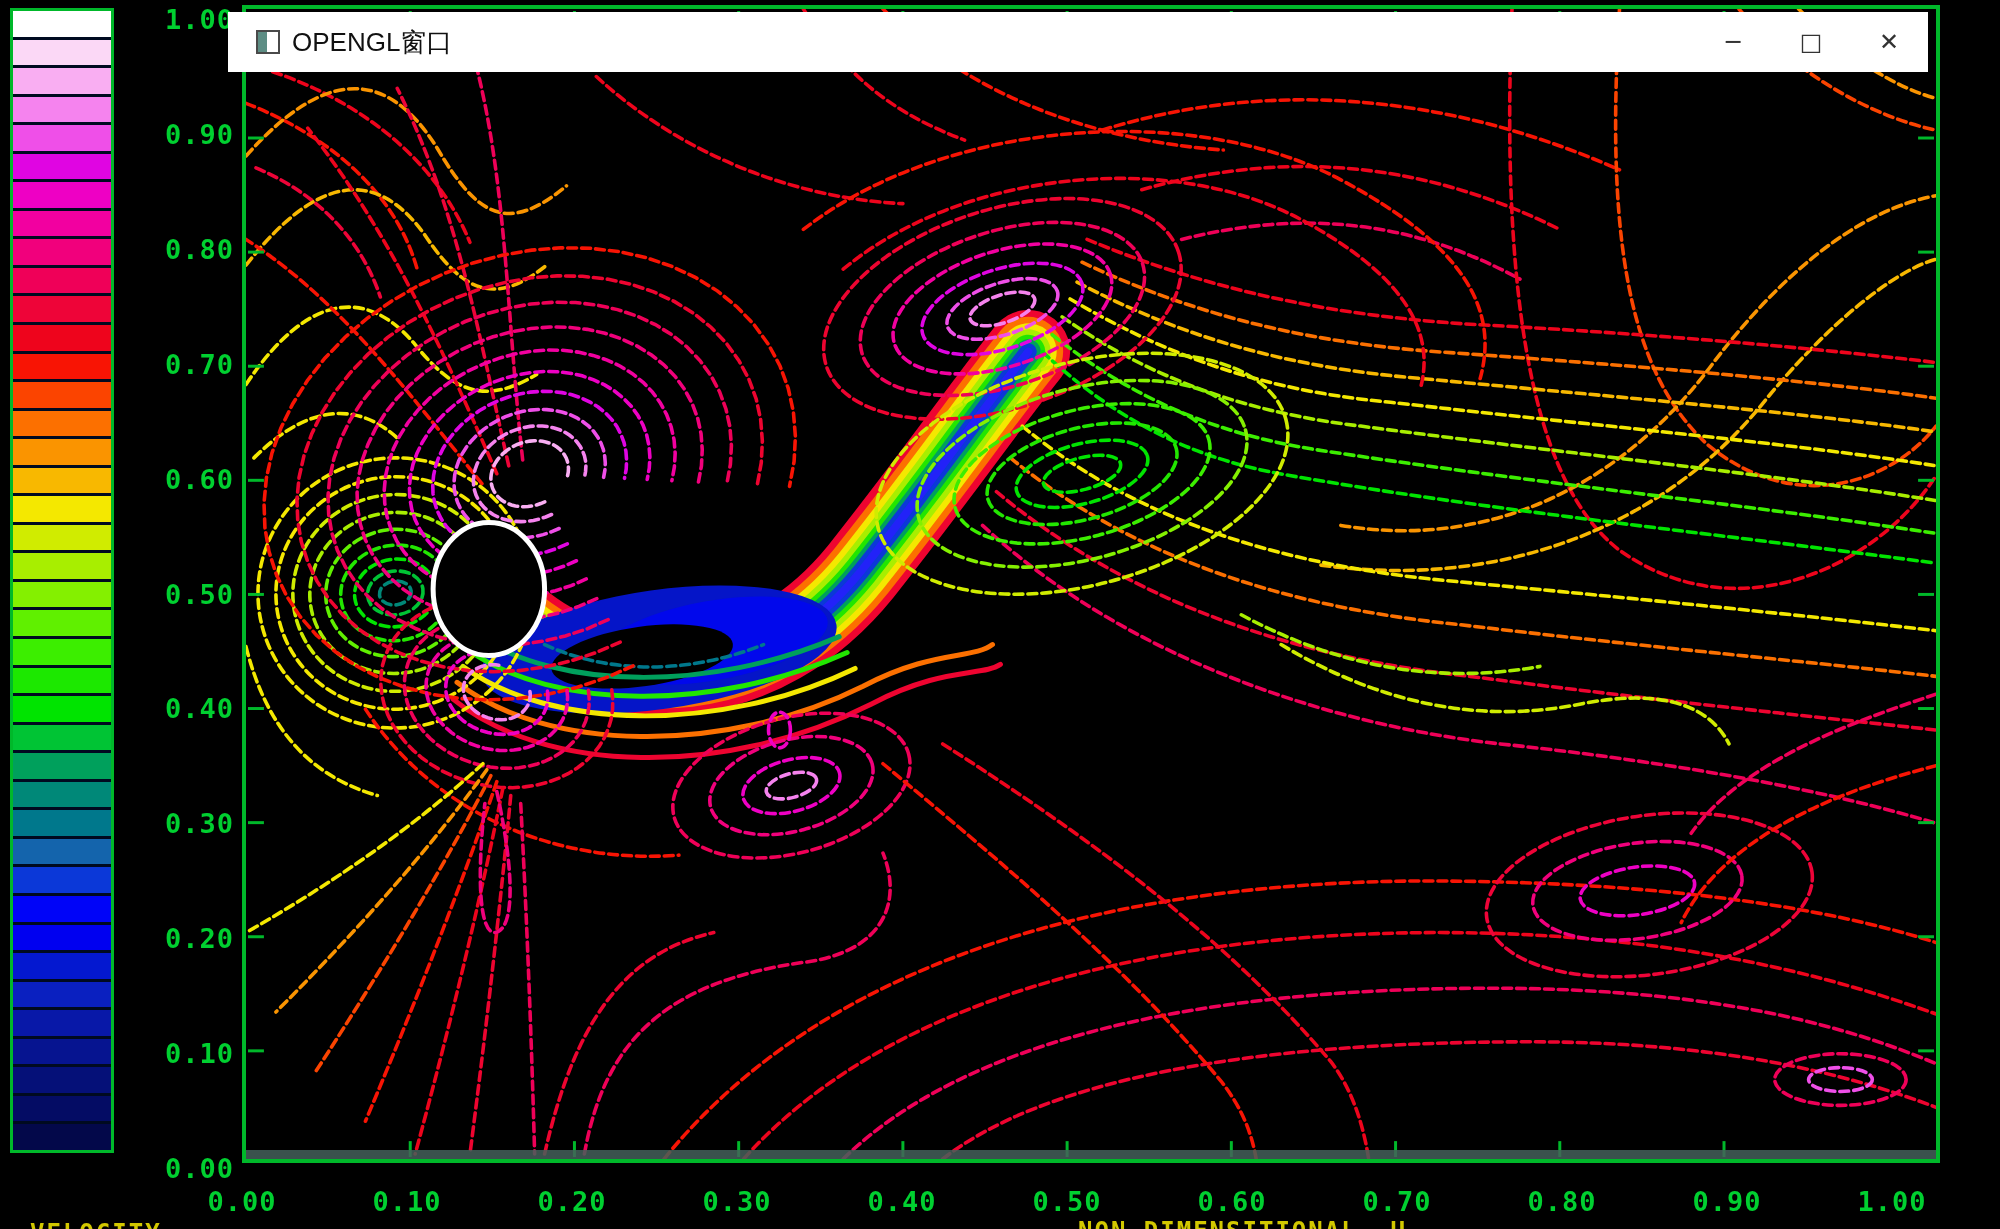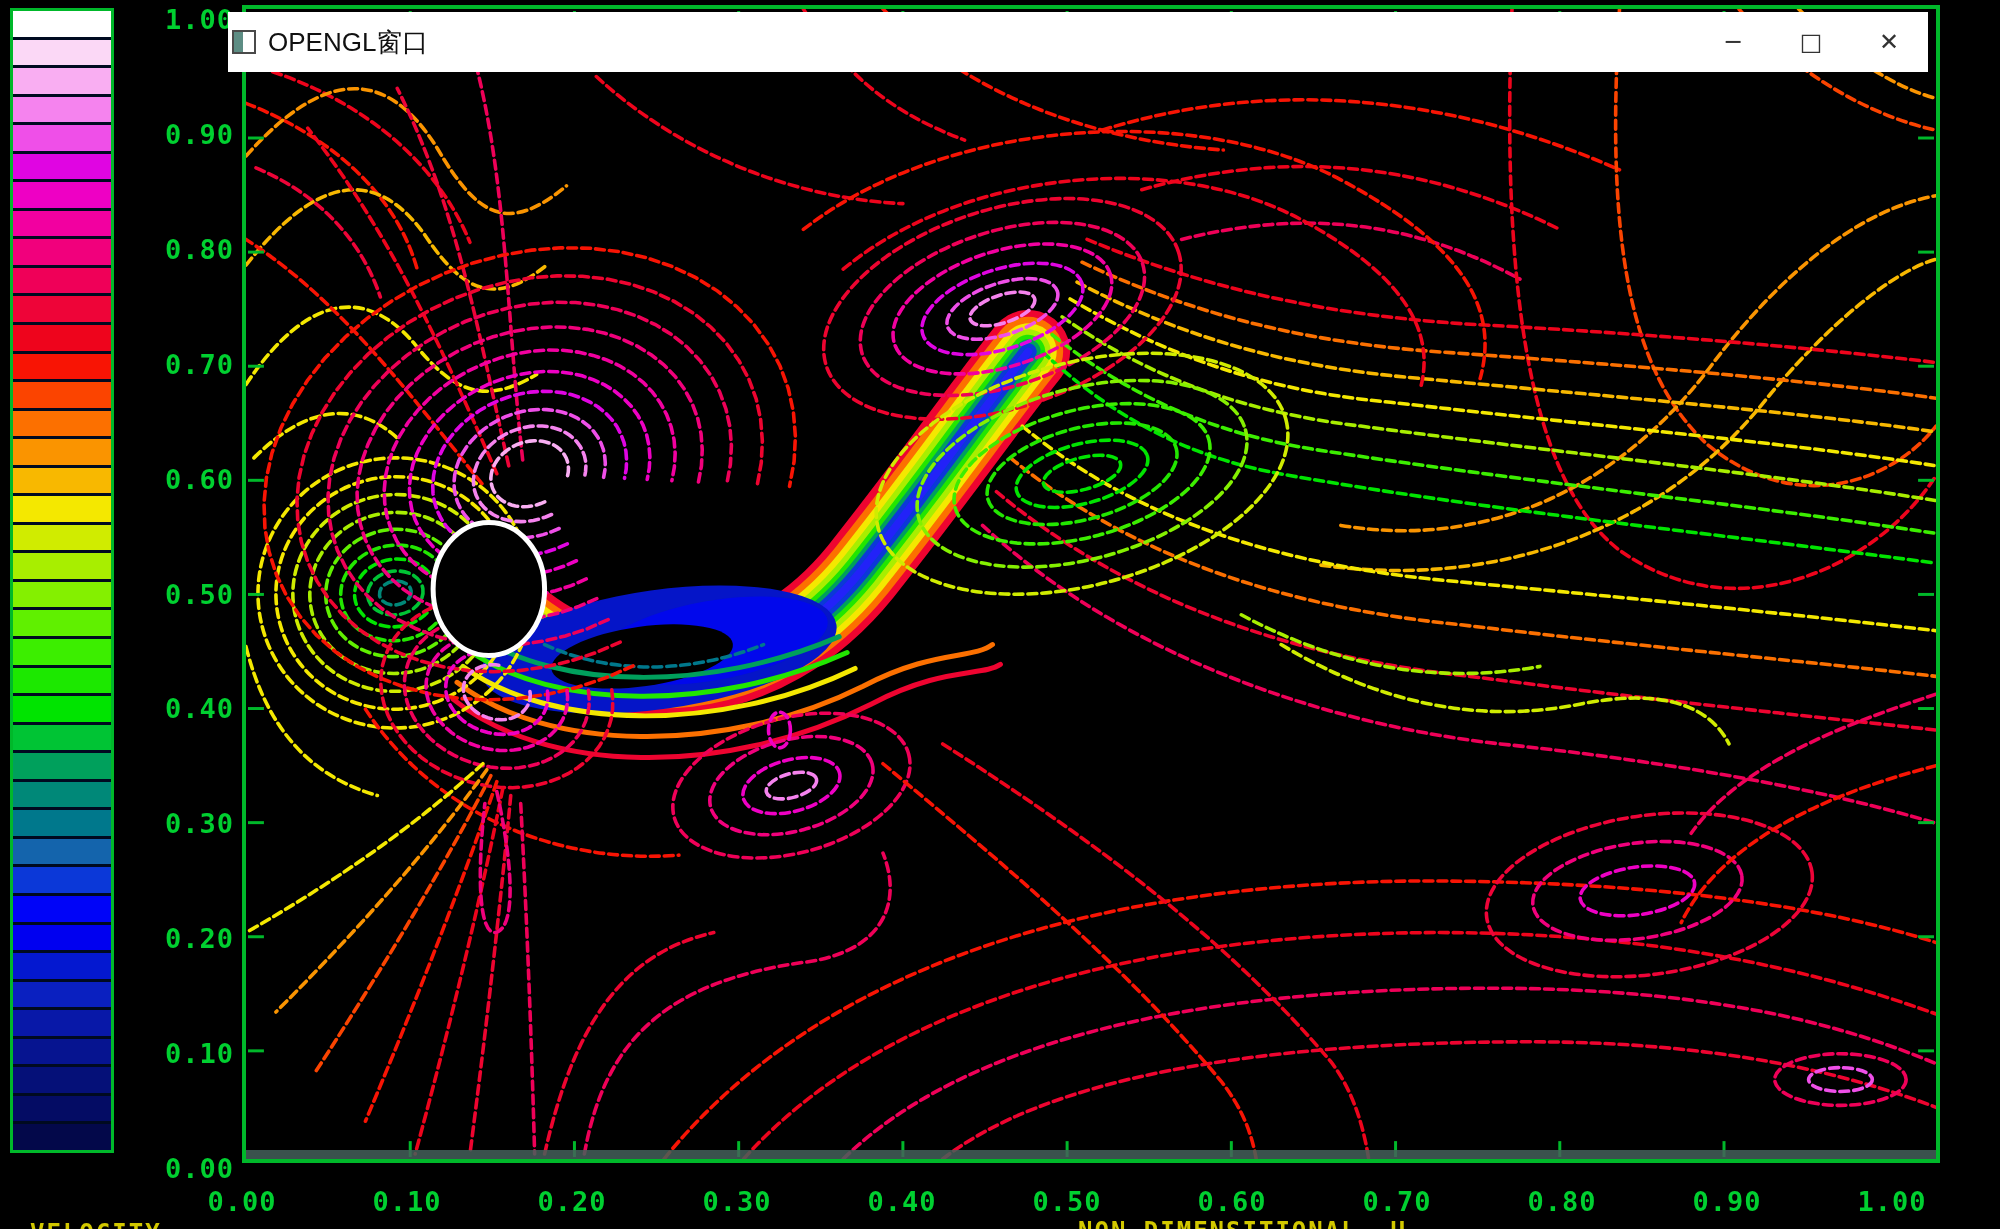--- a/index.html
+++ b/index.html
@@ -11,21 +11,21 @@
   .cbc:first-child{border-top:none}
   .tick{position:absolute;color:#00d030;font-weight:bold;font-size:27px;letter-spacing:1px;
         font-family:"DejaVu Sans Mono",monospace}
   .ylab{left:130px;width:104px;text-align:right}
   .xlab{top:1186px;transform:translateX(-50%)}
   .plot{position:absolute;left:242px;top:5px;width:1698px;height:1158px;box-sizing:border-box;
         border:4px solid #00b82a;background:#000}
   .plot svg{display:block;width:100%;height:100%}
   .bstrip{position:absolute;left:0;right:0;bottom:0;height:9px;background:#44605a;opacity:.85}
   .titlebar{position:absolute;left:228px;top:12px;width:1700px;height:60px;background:#ffffff;
-            display:flex;align-items:center;padding-left:4px;box-sizing:border-box;z-index:5;
+            display:flex;align-items:center;padding-left:28px;box-sizing:border-box;z-index:5;
             font-family:"Liberation Sans",sans-serif}
   .wicon{width:24px;height:24px;border:2px solid #4a4a4a;box-sizing:border-box;flex:0 0 auto;
          background:linear-gradient(90deg,#5d8d84 0 45%,#ffffff 45%)}
   .wtitle{margin-left:12px;font-size:26px;color:#111;white-space:nowrap}
   .wbtns{margin-left:auto;display:flex;align-items:stretch;height:100%}
   .wb{width:78px;border:none;background:none;font-size:24px;color:#333;cursor:pointer;
       font-family:"DejaVu Sans",sans-serif;line-height:60px;padding:0}
   .ftxt{position:absolute;color:#d2c800;font-weight:bold;font-size:24px;letter-spacing:2px;
         font-family:"DejaVu Sans Mono",monospace;white-space:pre}
   .ftxt.left{left:30px;top:1219px}

